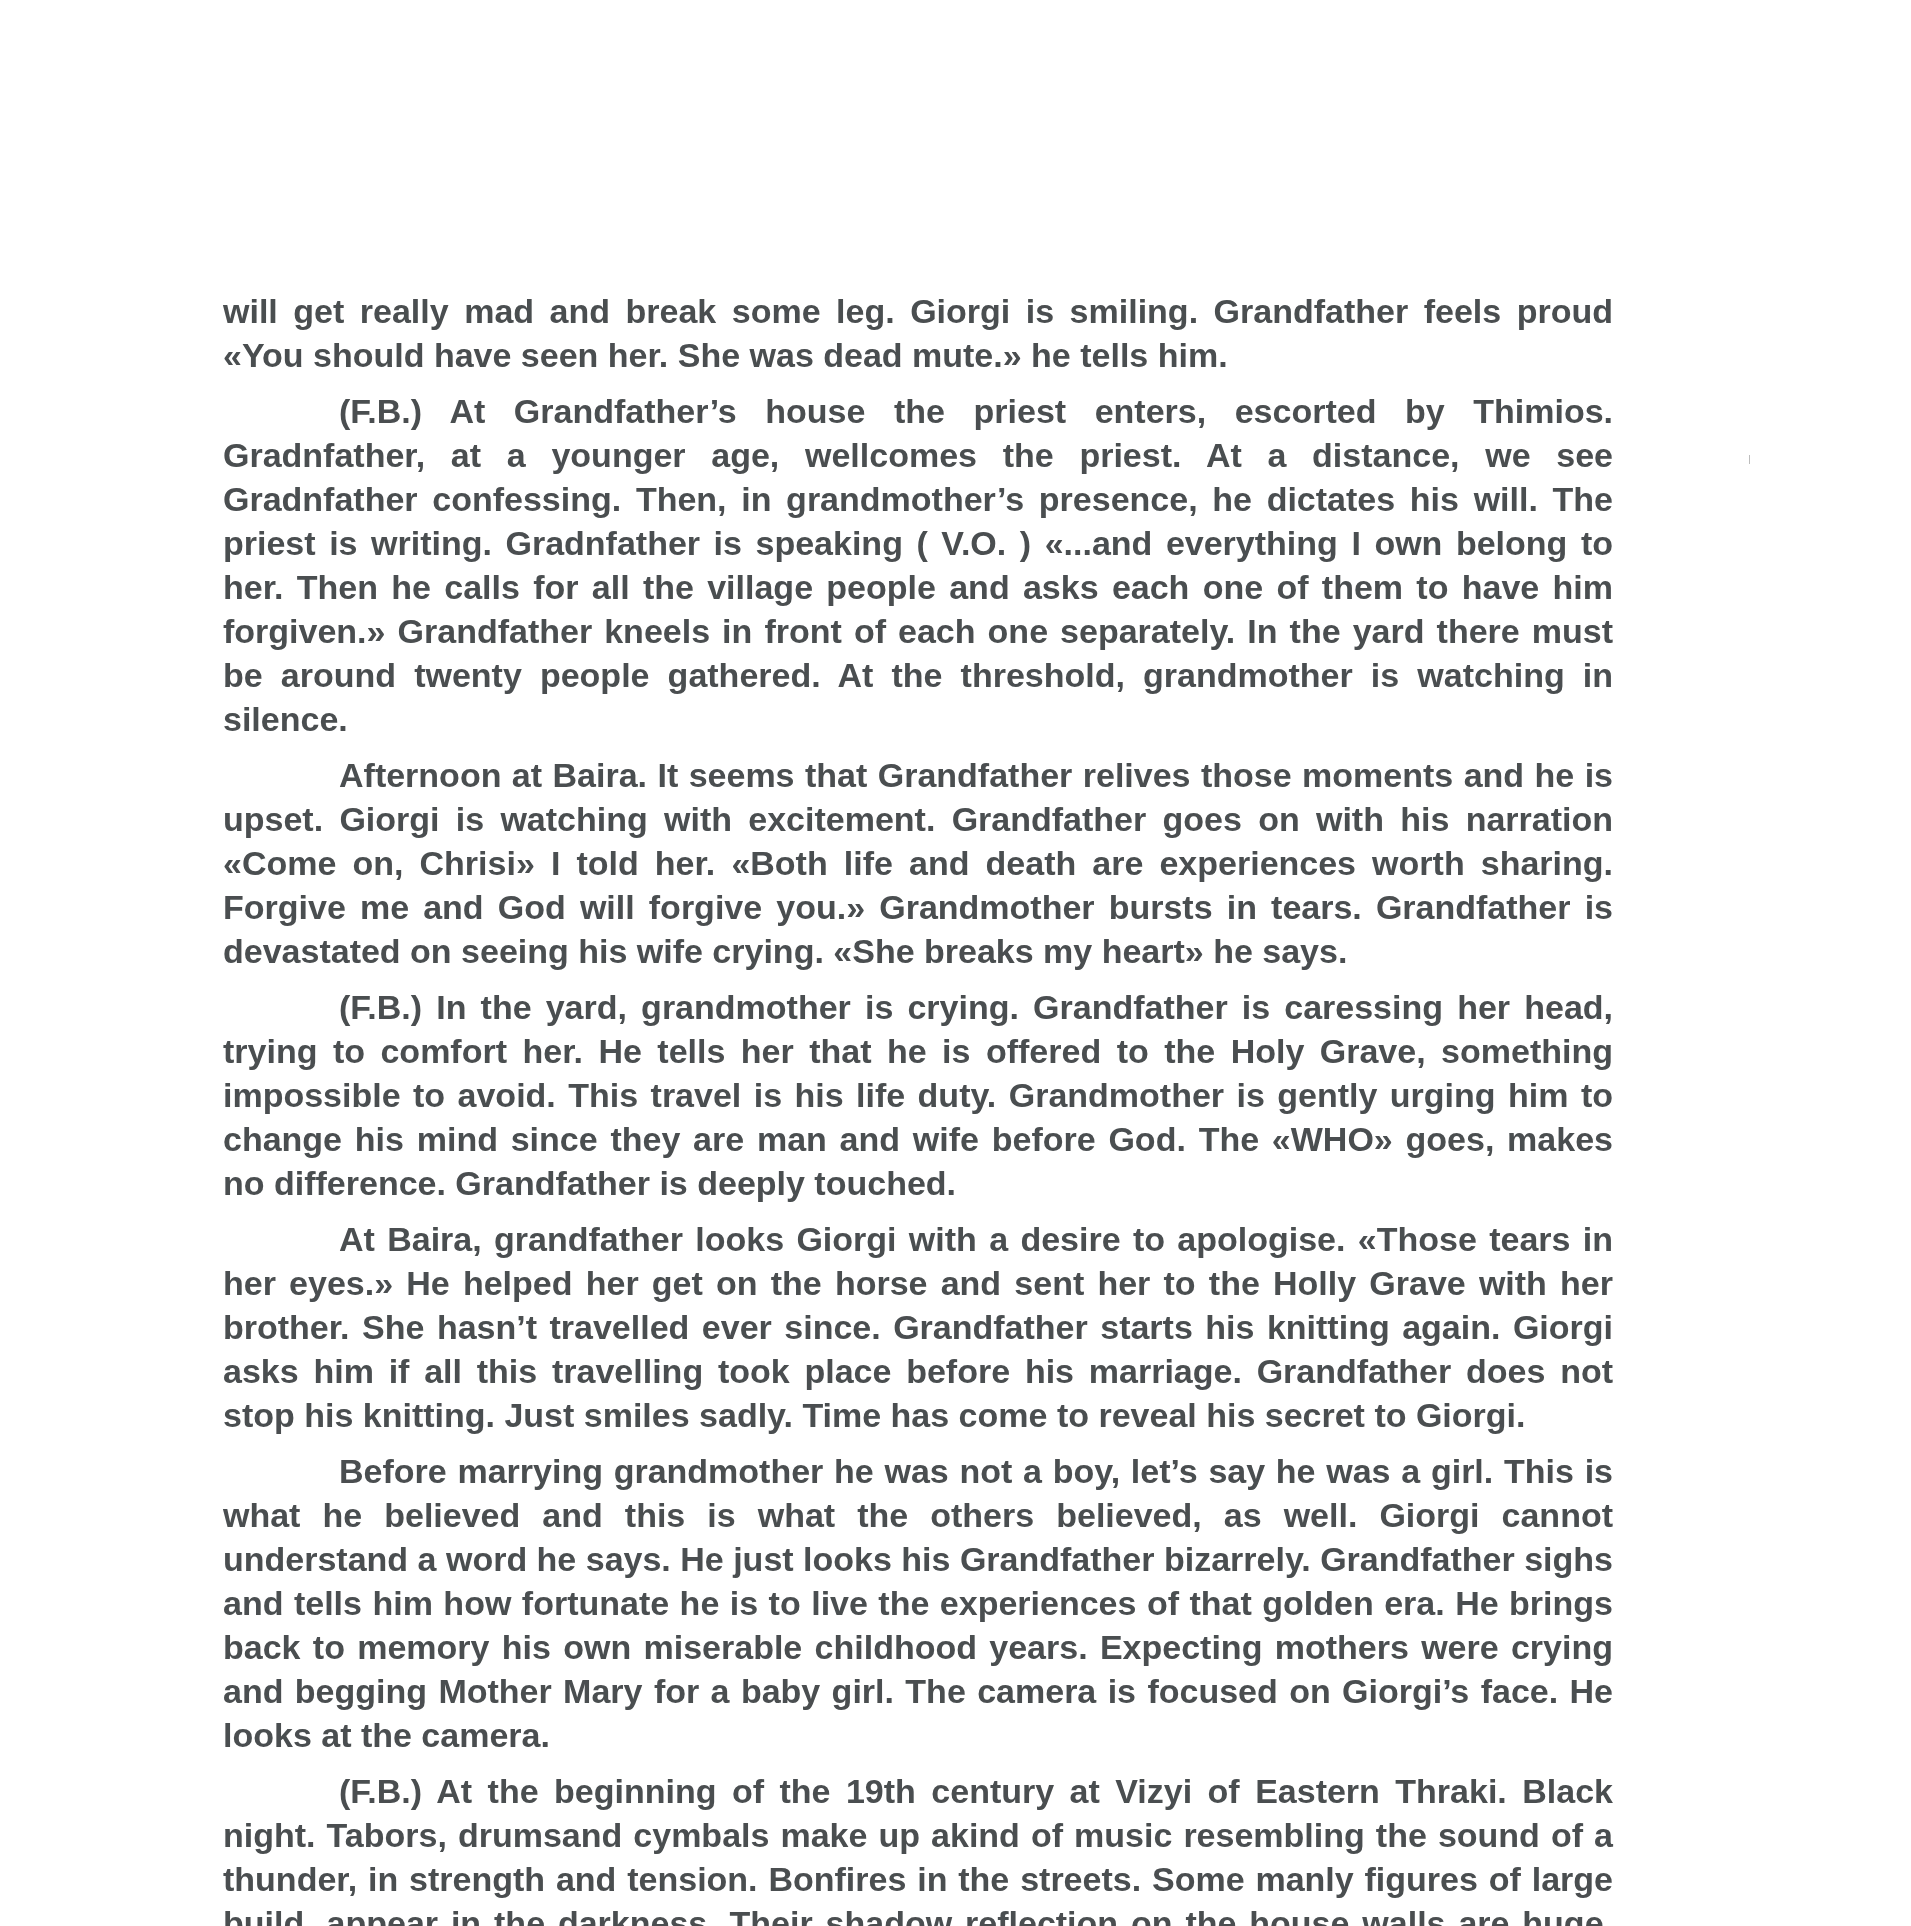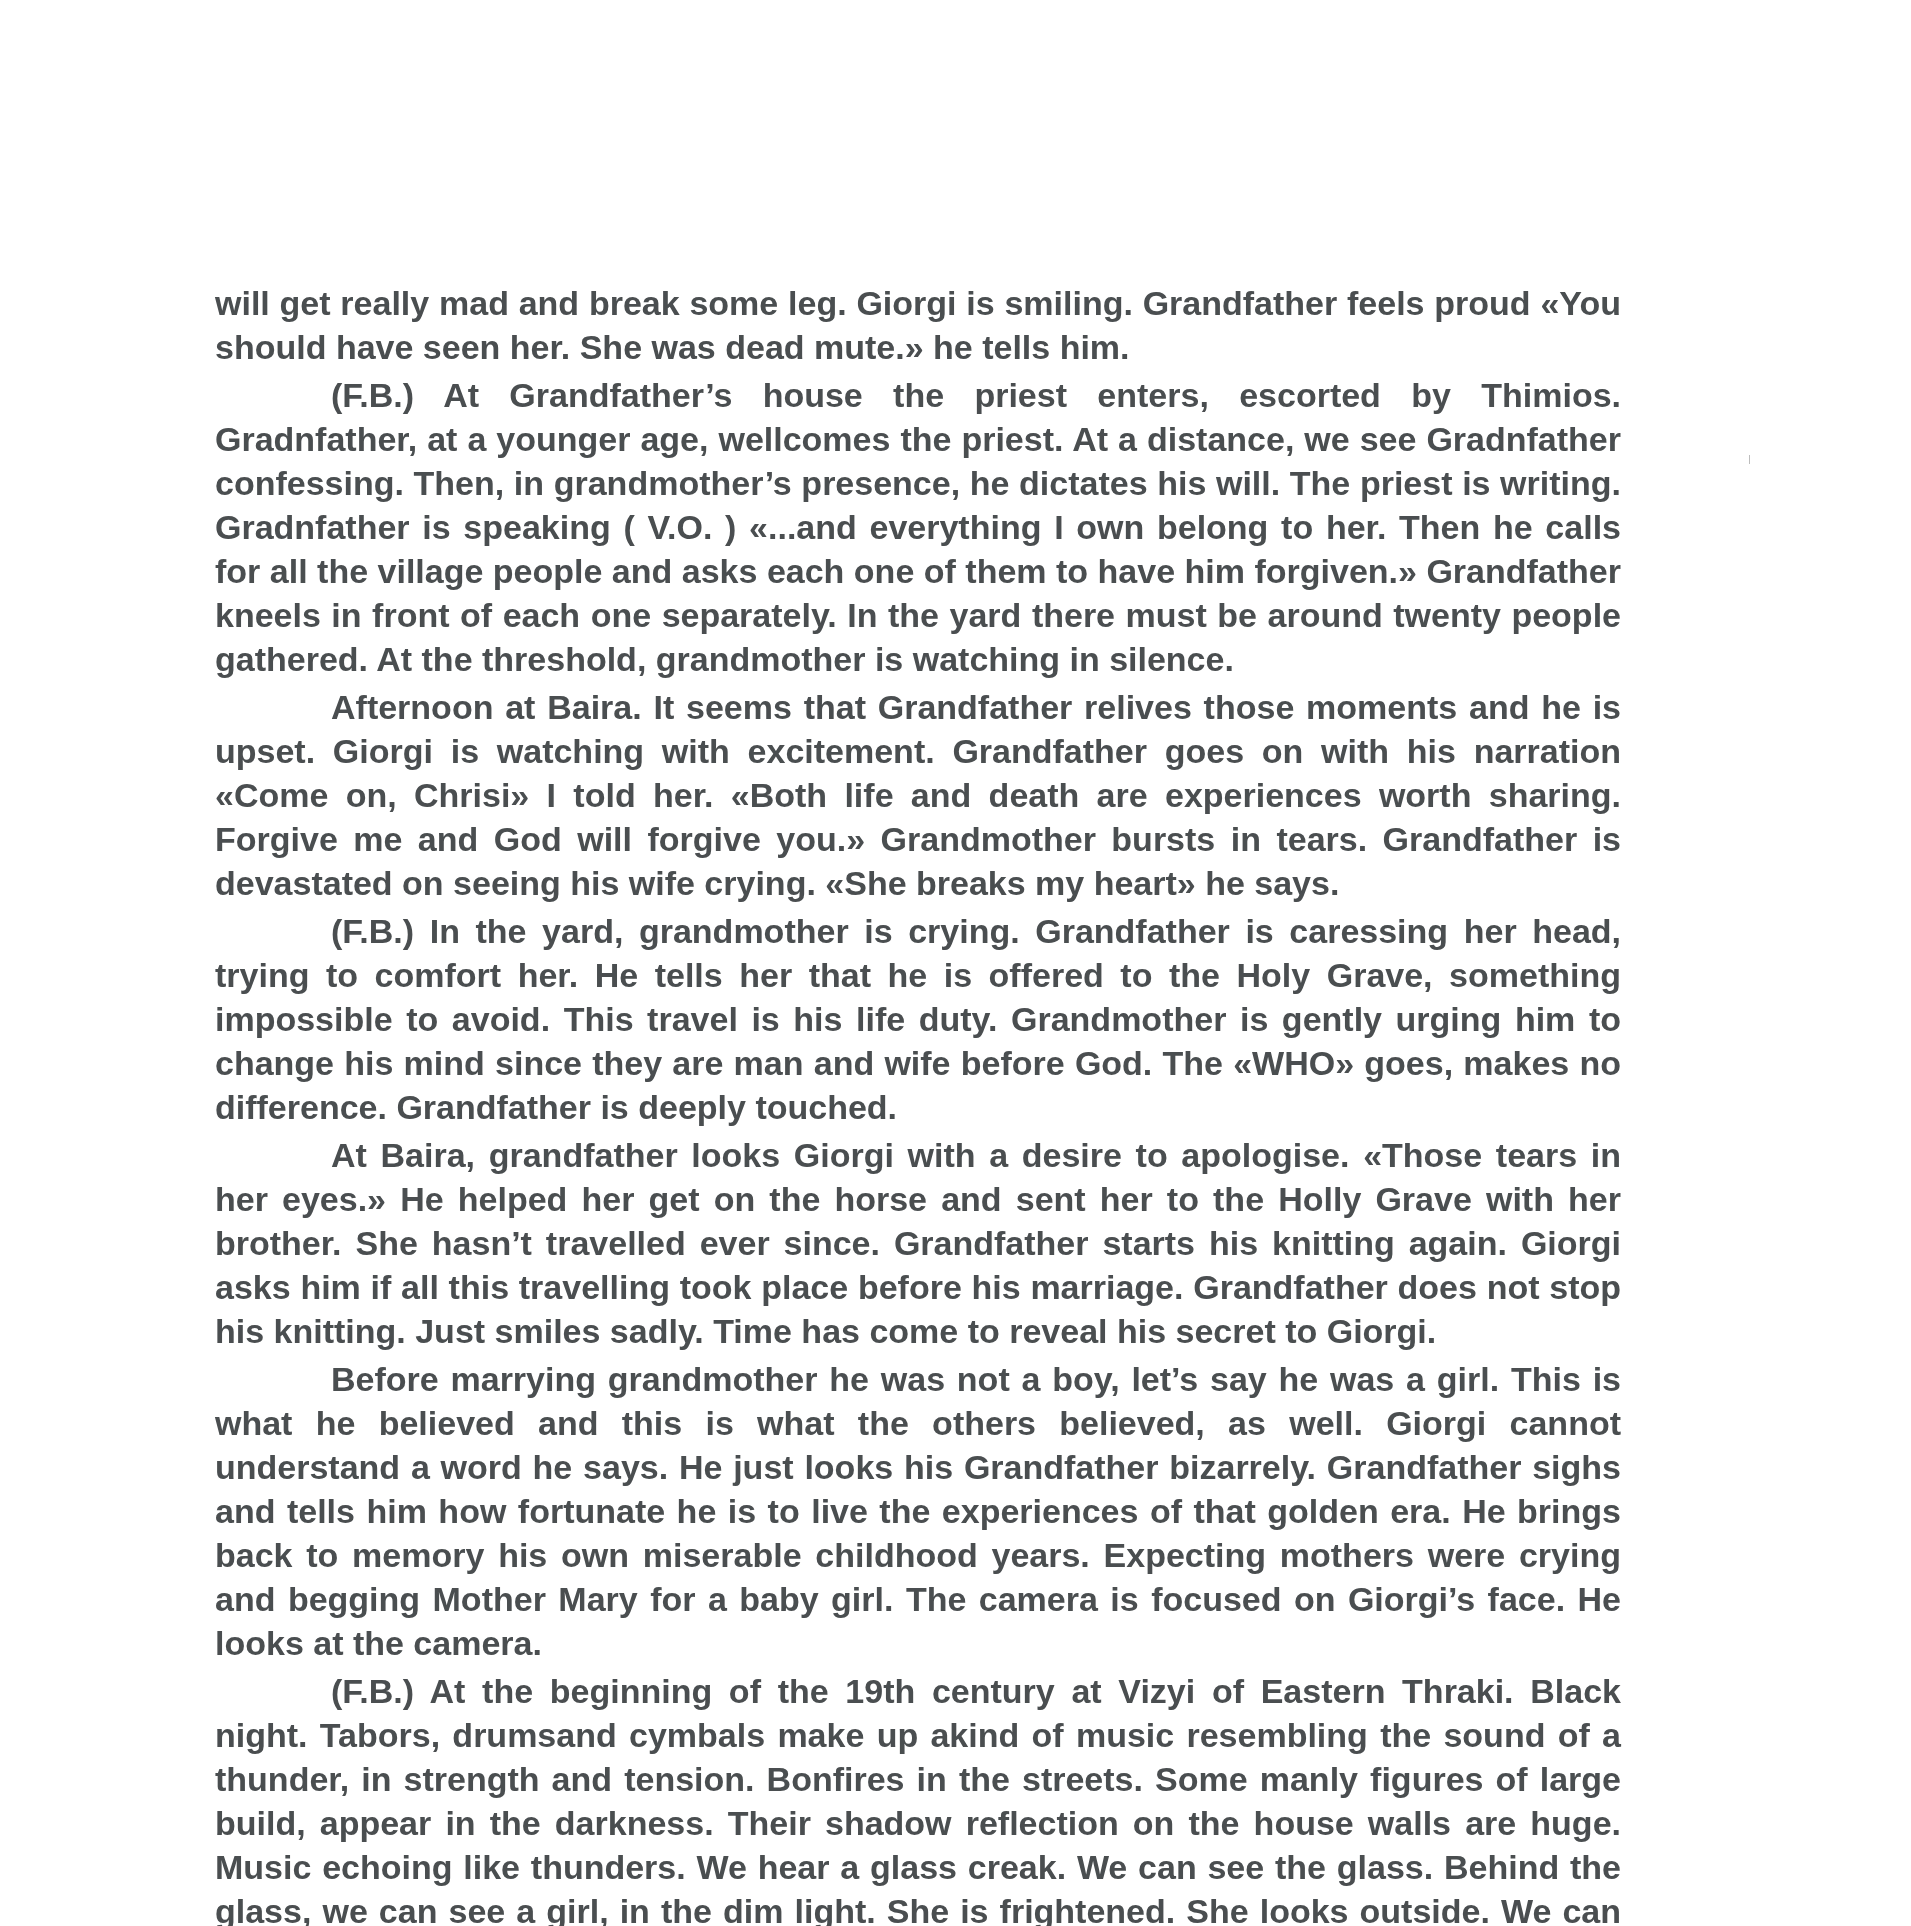--- a/index.html
+++ b/index.html
@@ -29,21 +29,21 @@
     font-family: "Liberation Sans", "DejaVu Sans", sans-serif;
     font-weight: bold;
     font-size: 34px;
     line-height: 44px;
     color: #4a4e50;
     text-align: justify;
     letter-spacing: 0px;
     word-spacing: 0px;
   }
   .body-text p {
-    margin: 4px;
+    margin: 12px;
     padding: 0;
   }
   .body-text p.indent {
     text-indent: 116px;
   }
   .body-text p.last-line-left {
     text-align-last: left;
   }
   .body-text p.last-justify {
     text-align-last: justify;

